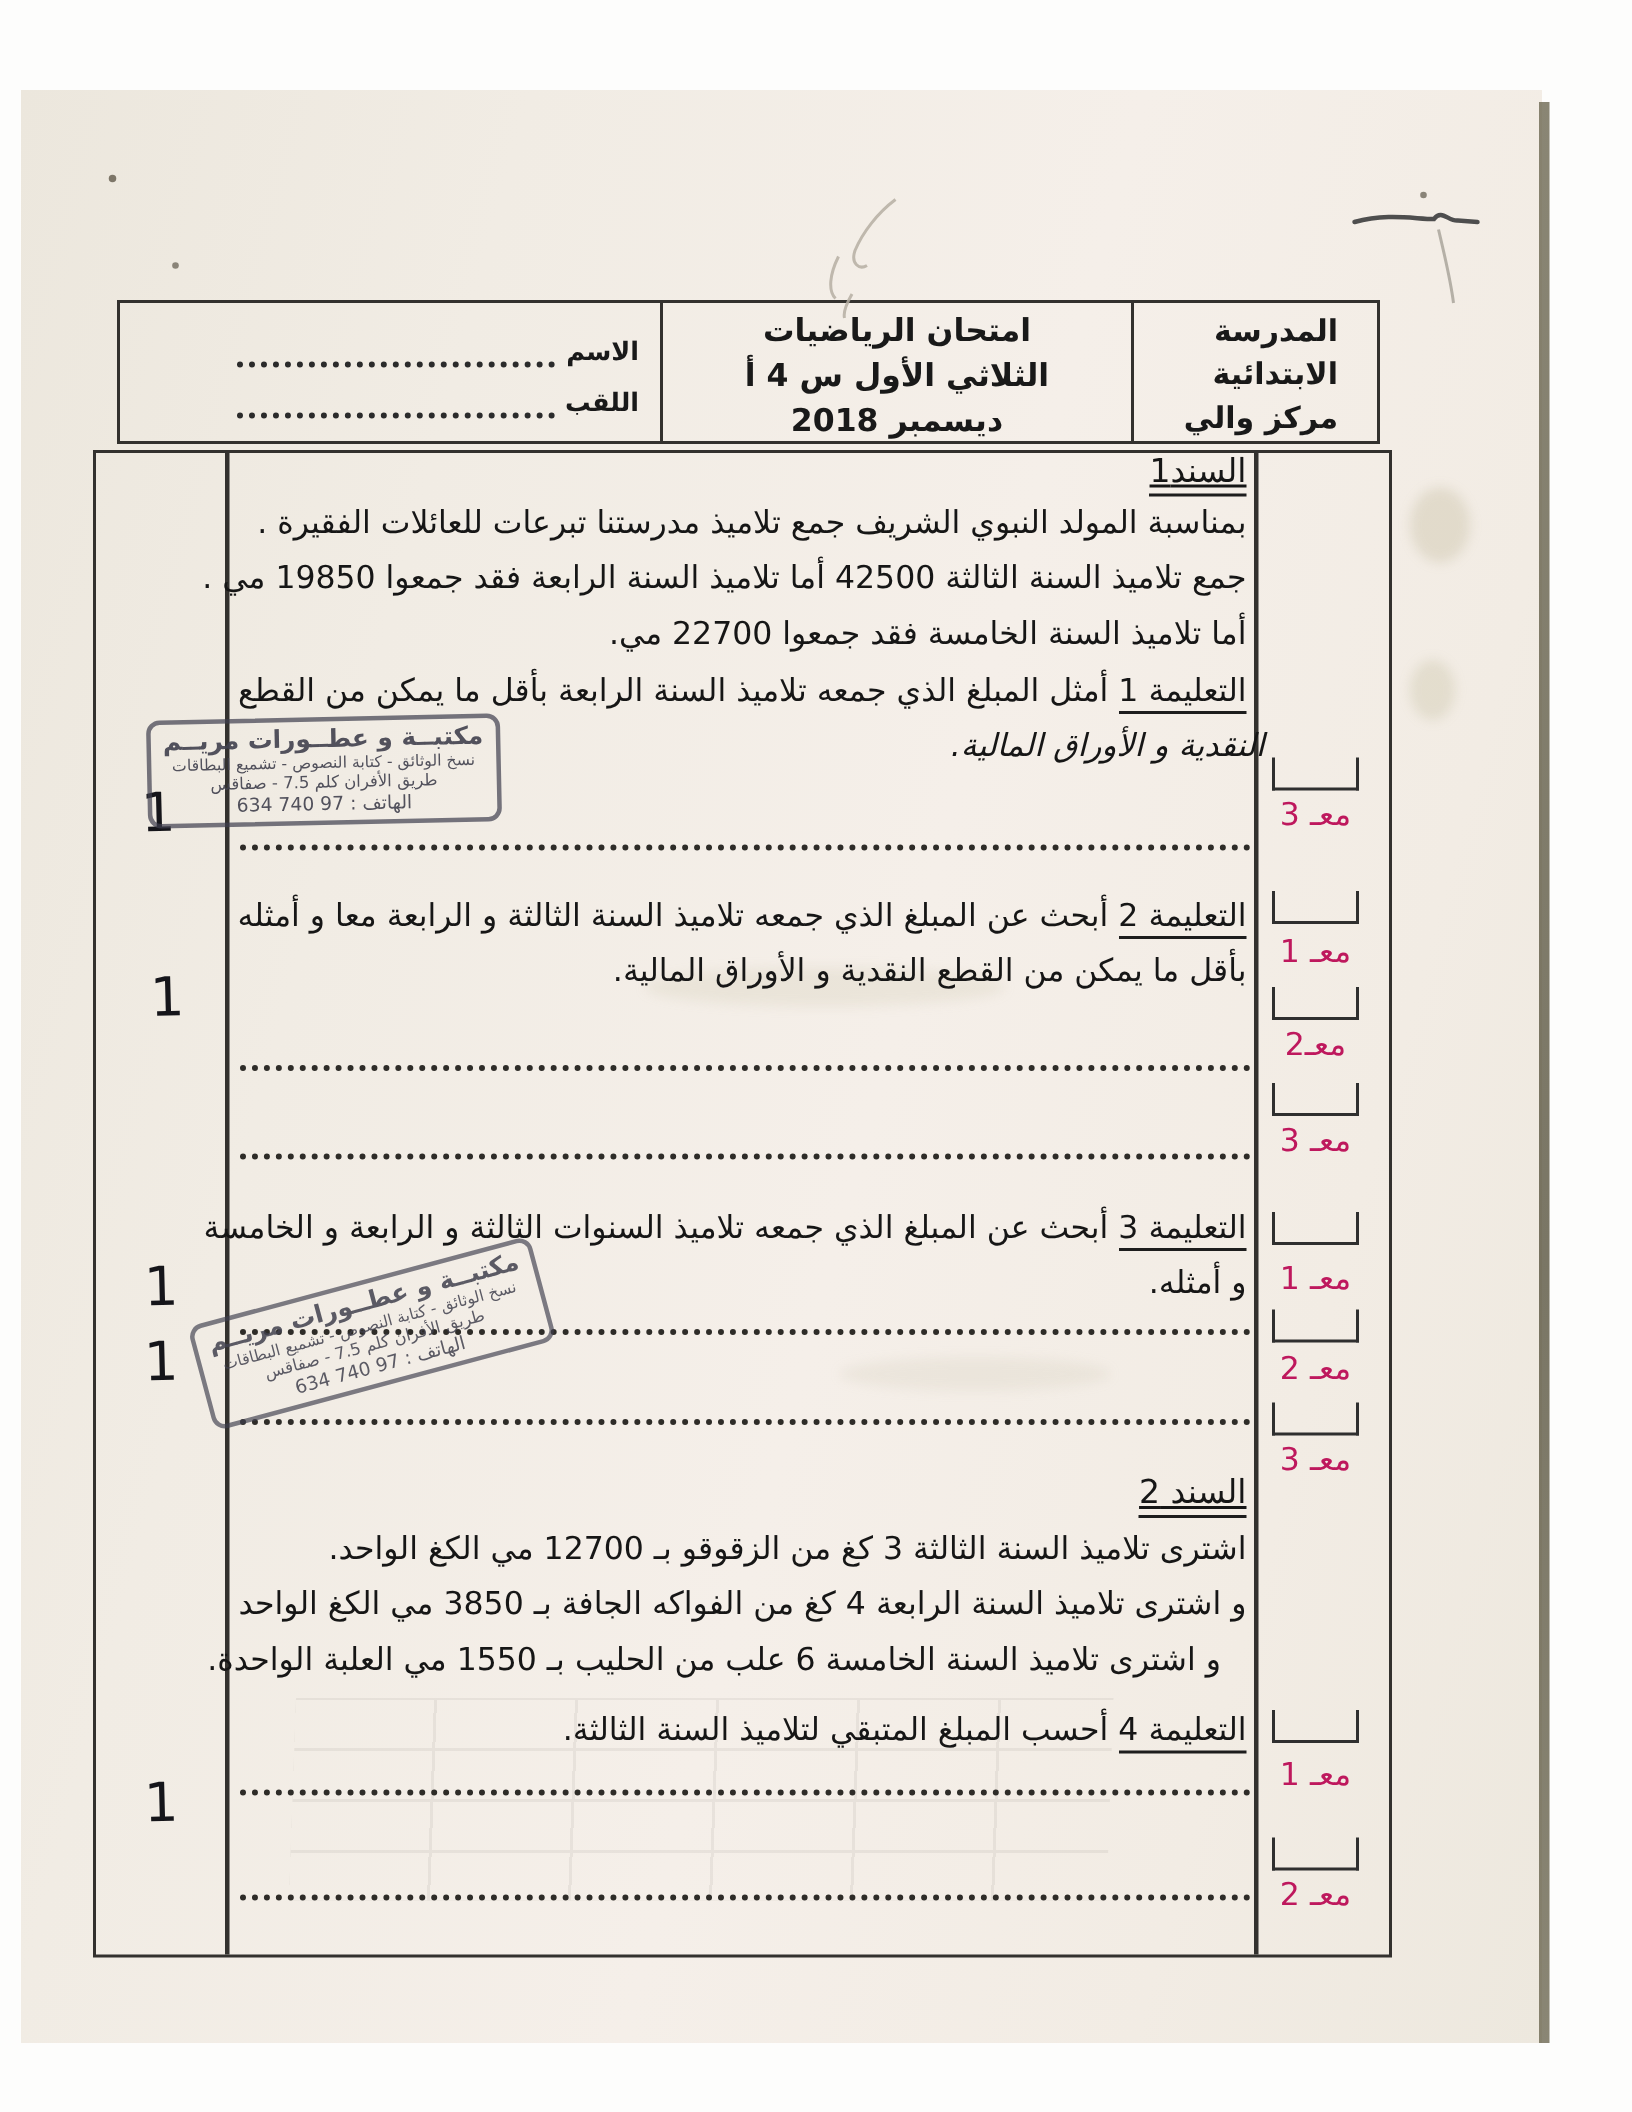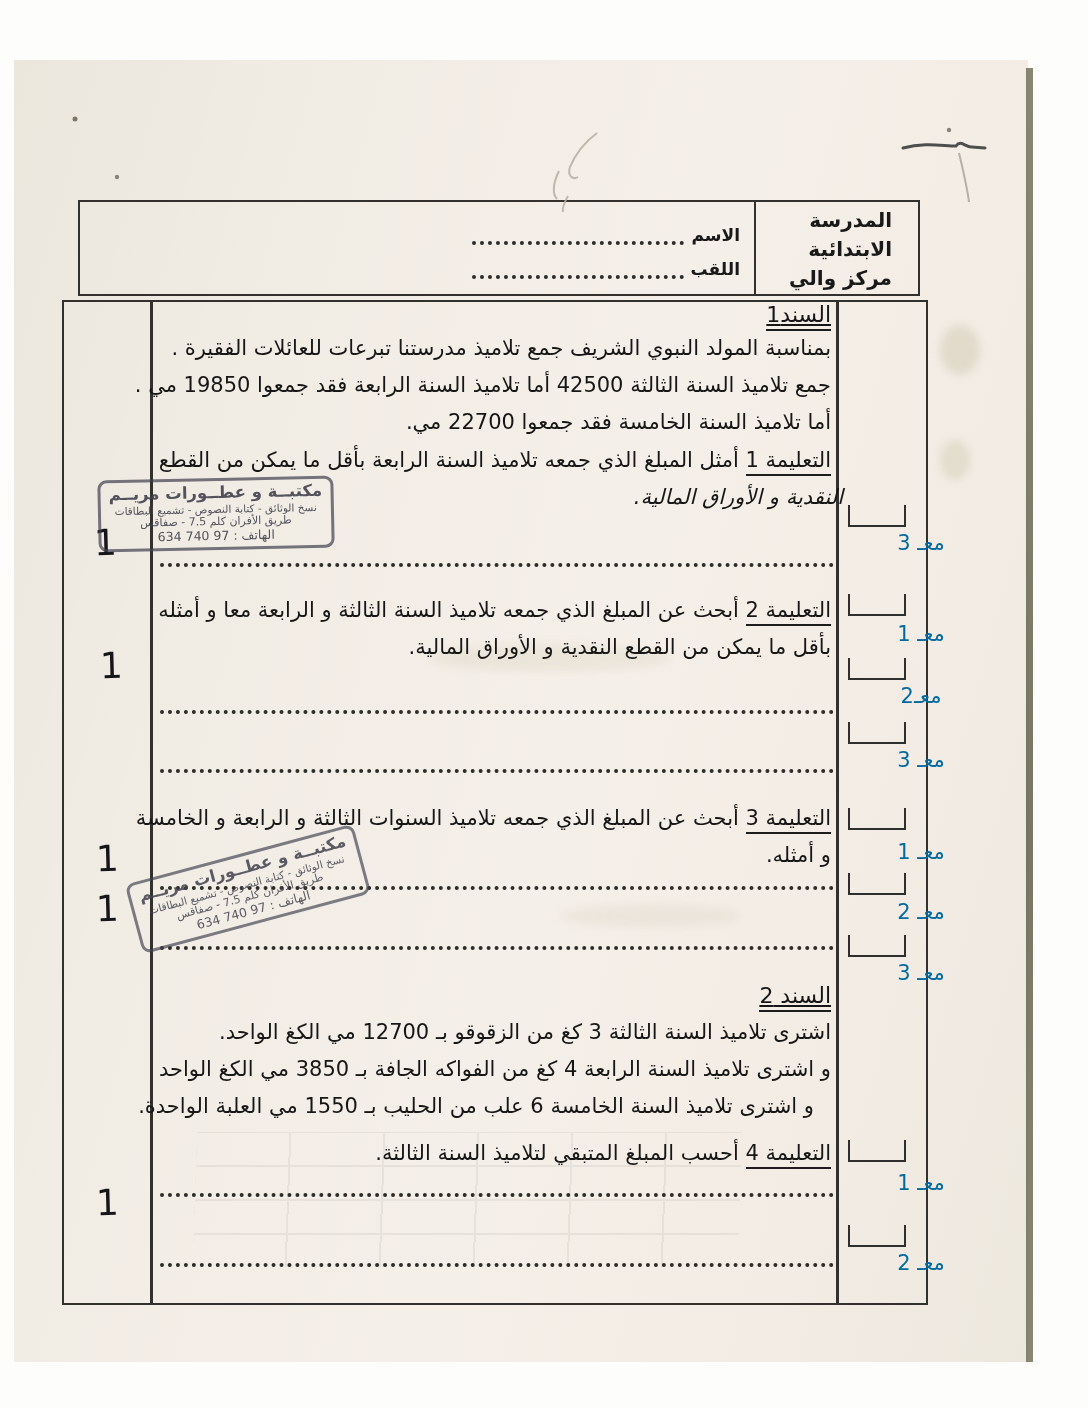--- a/index.html
+++ b/index.html
@@ -28,22 +28,22 @@
   .vline{position:absolute;top:0;width:2.5px;height:100%;background:#33312e;}
 
   .txt{position:absolute;direction:rtl;white-space:nowrap;font-size:21px;color:#161616;}
   .sec-title{border-bottom:2px solid #1d1d1d;padding-bottom:2px;font-size:22px;text-decoration:underline;}
   .ins-title{border-bottom:2px solid #1d1d1d;padding-bottom:2px;}
 
   .ansline{position:absolute;left:160px;width:674px;height:0;border-bottom:4px dotted #2e2c28;}
 
   .mark-bracket{position:absolute;left:848px;width:54px;height:20px;
         border-left:2.5px solid #2f2f2f;border-right:2.5px solid #2f2f2f;border-bottom:2.5px solid #2f2f2f;}
-  .mark-label{position:absolute;left:882px;width:78px;text-align:center;direction:rtl;
-        font-size:21px;color:#0369a1;}
+  .mark-label{position:absolute;left:838px;width:78px;text-align:center;direction:rtl;
+        font-size:21px;color:#be185d;}
 
   .score{position:absolute;font-size:36px;color:#15151a;transform:rotate(-1.5deg);}
 
   .stamp{position:absolute;direction:rtl;text-align:center;color:#41414e;
          border:3px solid rgba(63,63,78,.78);border-radius:9px;padding:2px 8px 4px;z-index:5;}
   .stamp .l1{font-size:16.5px;font-weight:bold;letter-spacing:.5px;white-space:nowrap;}
   .stamp .l2{font-size:10.5px;white-space:nowrap;margin-top:1px;}
   .stamp .l3{font-size:11px;white-space:nowrap;}
   .stamp .l4{font-size:12.5px;letter-spacing:1px;white-space:nowrap;}
   #stamp1{left:98px;top:478px;transform:rotate(-1.2deg);opacity:.9;}
@@ -68,20 +68,25 @@
   <div class="blob" style="left:560px;top:905px;width:180px;height:22px;background:rgba(185,180,150,.14);"></div>
   <div class="blob" style="left:940px;top:325px;width:40px;height:50px;background:rgba(150,140,90,.18);"></div>
   <div class="blob" style="left:940px;top:440px;width:30px;height:40px;background:rgba(150,140,90,.16);"></div>
   <div class="ghost-grid"></div>
 
   <div class="hdr">
     <div class="cell cell-school">
       <div>المدرسة</div>
       <div>الابتدائية</div>
       <div>مركز والي</div>
+    </div>
+    <div class="cell cell-exam">
+      <div>امتحان الرياضيات</div>
+      <div>الثلاثي الأول س 4 أ</div>
+      <div>ديسمبر 2018</div>
     </div>
     <div class="cell cell-names">
       <div class="name-row">
         <span>الاسم</span>
         <span class="dots"></span>
       </div>
       <div class="name-row">
         <span>اللقب</span>
         <span class="dots"></span>
       </div>

